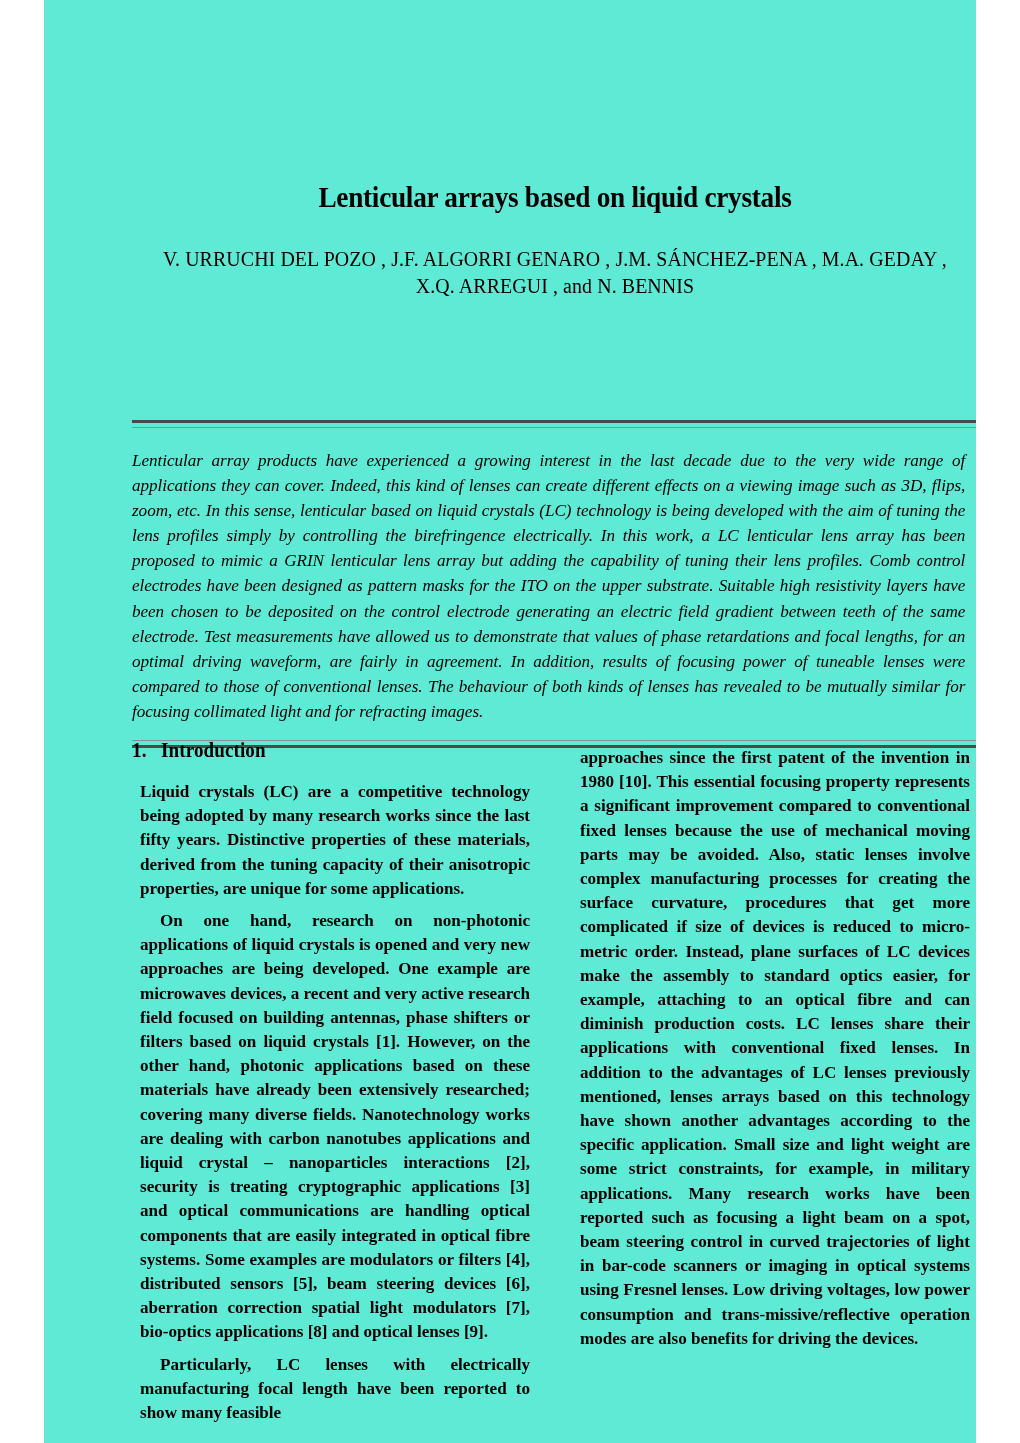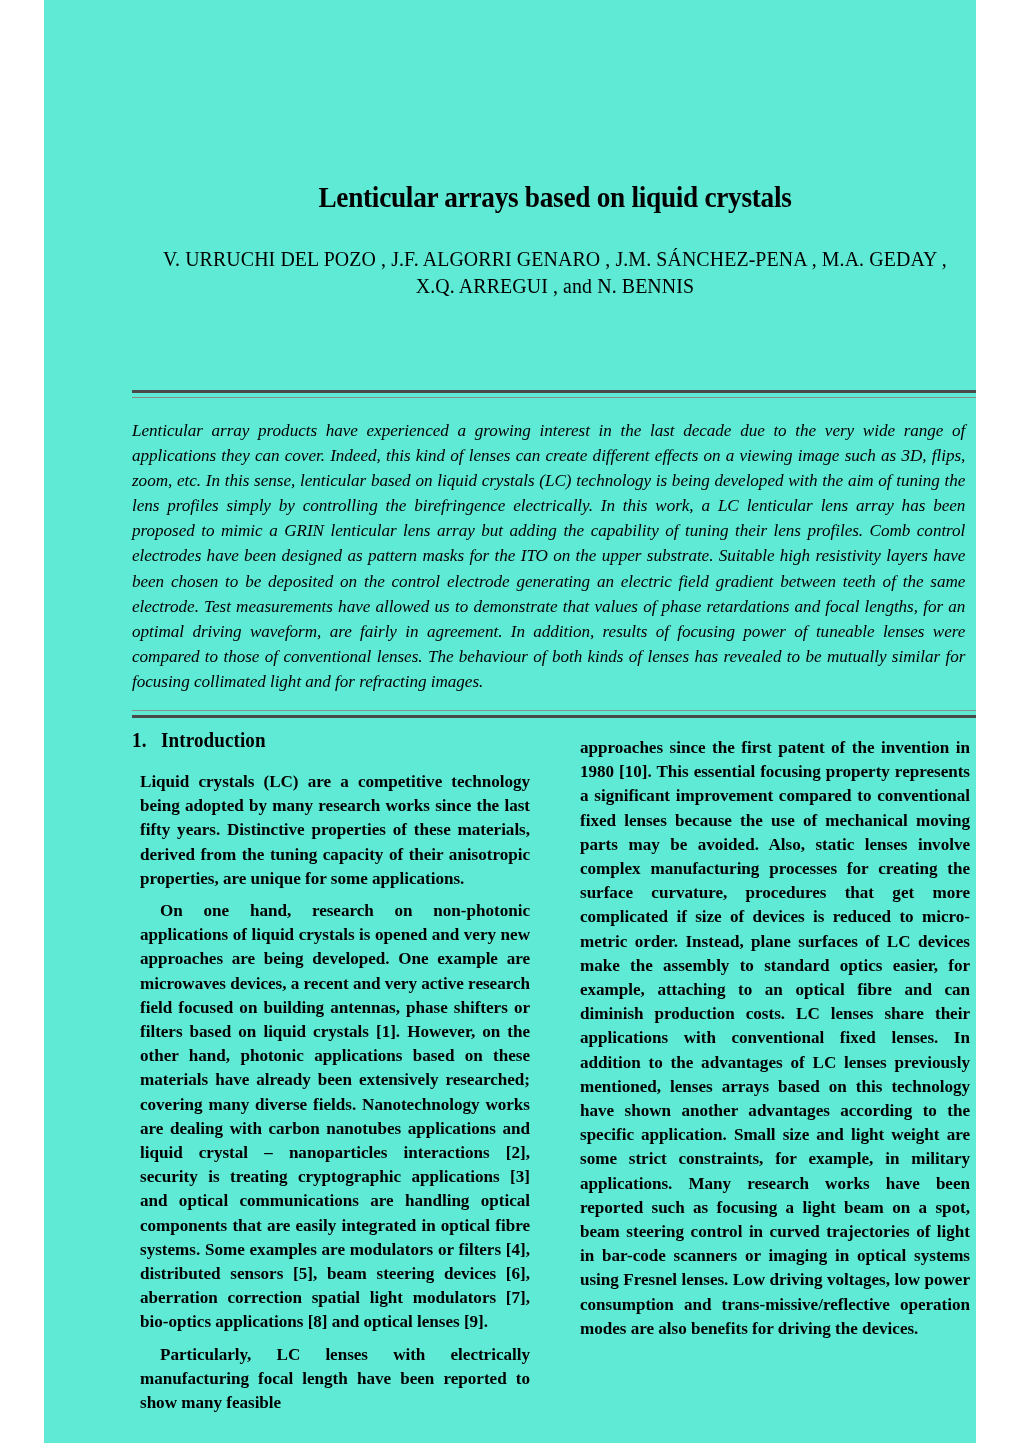--- a/index.html
+++ b/index.html
@@ -48,21 +48,21 @@
     line-height: 27px;
     letter-spacing: 0.1px;
     transform: scaleX(0.97);
     transform-origin: center top;
   }
 
   
   .abstract-wrap {
     position: absolute;
     left: 88px;
-    top: 390px;
+    top: 420px;
     width: 846px;
   }
   .rule-top {
     width: 100%;
     border-top: 3px solid #4a4a4a;
     border-bottom: 1px solid #8d8d8d;
     height: 4px;
     box-sizing: content-box;
     margin-bottom: 0;
   }
@@ -88,21 +88,21 @@
   
   .columns {
     position: absolute;
     left: 88px;
     top: 728px;
     width: 846px;
     height: 620px;
   }
   .col {
     position: absolute;
-    top: 0;
+    top: 10px;
     width: 406px;
   }
   .col-left  { left: 0px; }
   .col-right { left: 440px; }
 
   .section-heading {
     margin: 0 0 18px 0;
     font-weight: bold;
     font-size: 20.5px;
     line-height: 24px;

